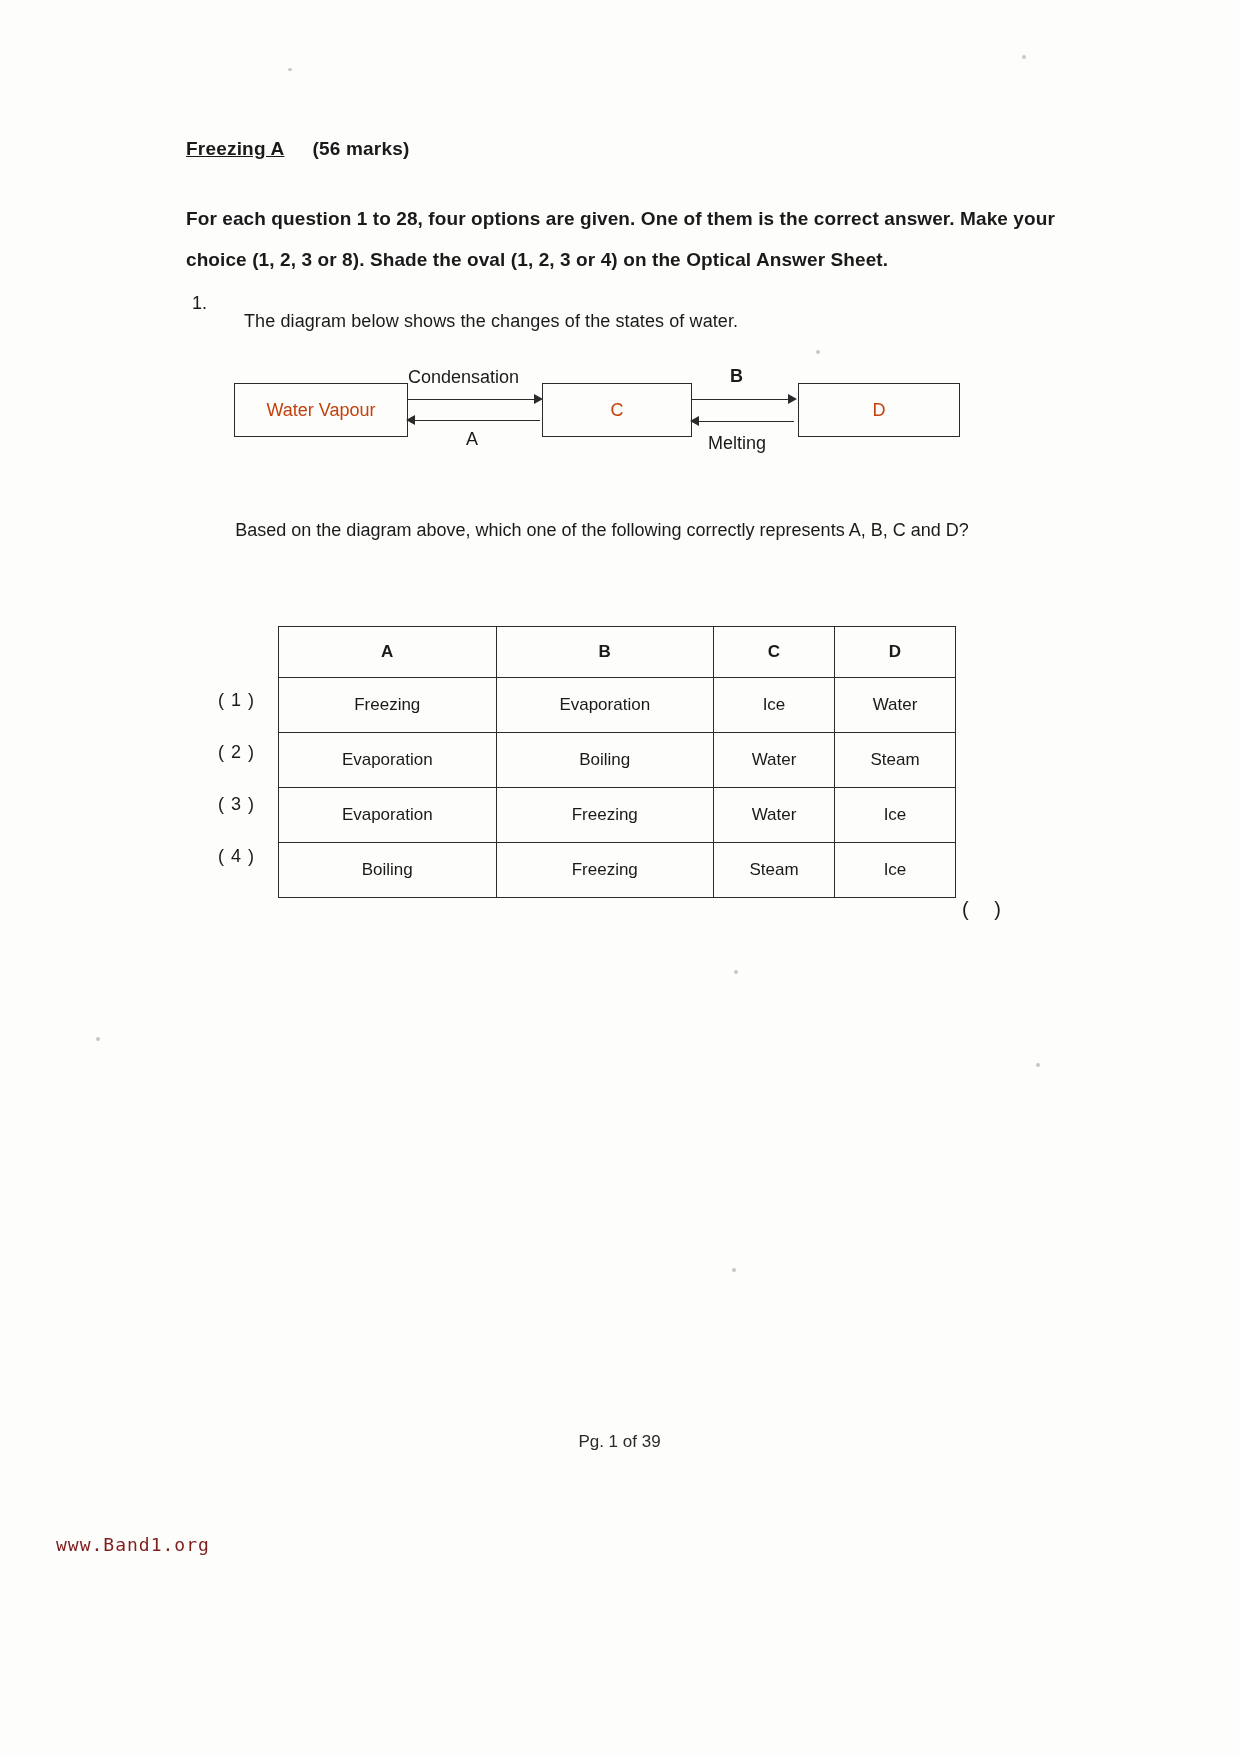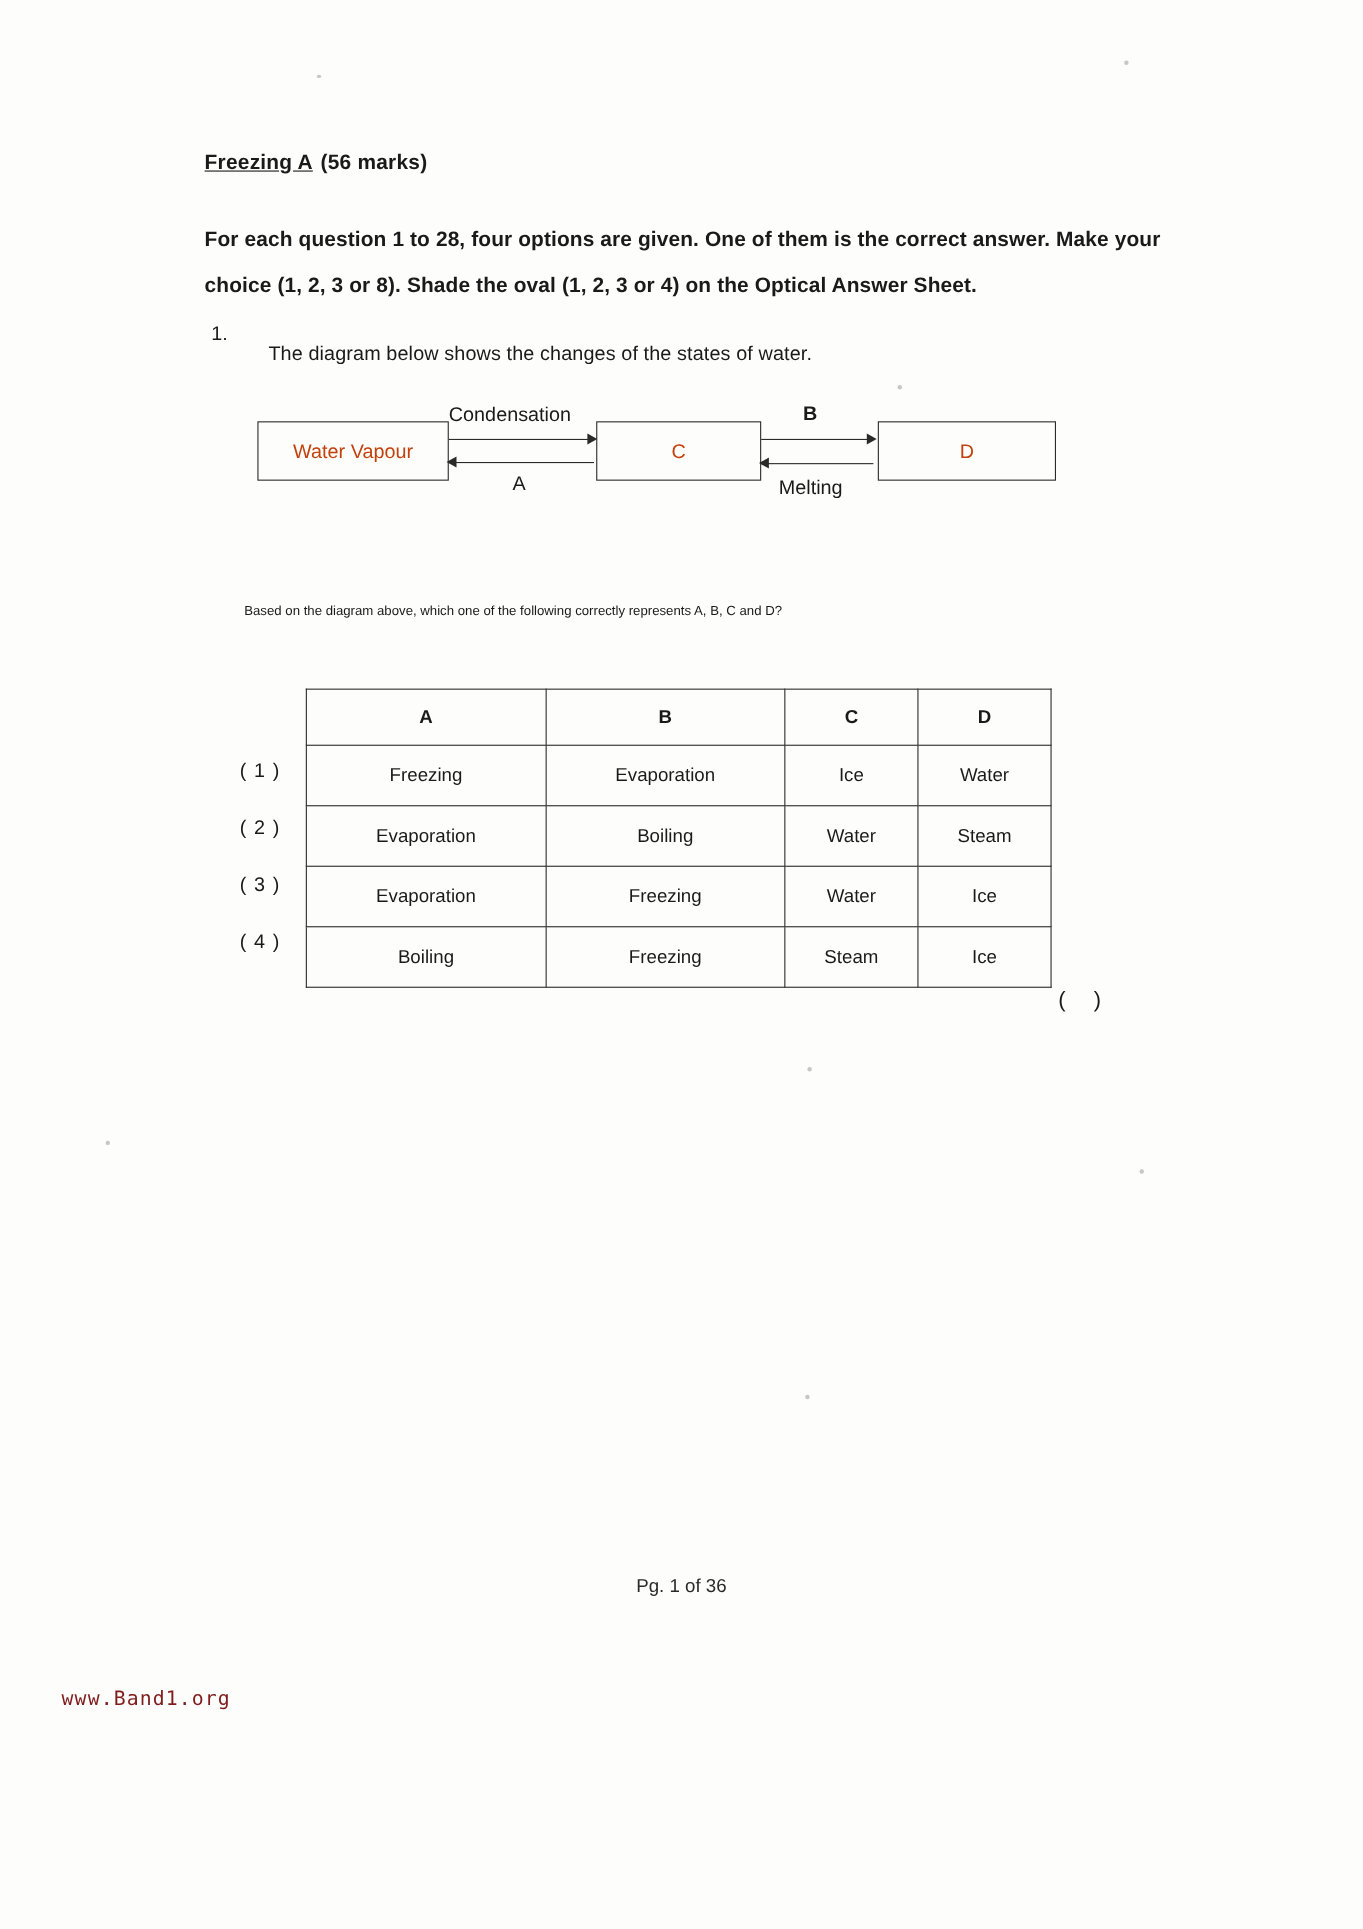--- a/index.html
+++ b/index.html
@@ -105,24 +105,25 @@
 
   .dlabel {
     position: absolute;
     font-size: 18px;
     white-space: nowrap;
   }
 
   .based-on {
     position: absolute;
     left: 222px;
-    top: 537px;
+    top: 512px;
     width: 760px;
-    font-size: 12px;
+    font-size: 18px;
     line-height: 36px;
+    text-align: center;
   }
 
   
   .opts {
     position: absolute;
     left: 218px;
     top: 690px;
     font-size: 18px;
   }
   .opt {
@@ -188,21 +189,21 @@
 
   <div class="speck" style="left:288px;top:68px;width:4px;height:3px;"></div>
   <div class="speck" style="left:1022px;top:55px;width:4px;height:4px;"></div>
   <div class="speck" style="left:816px;top:350px;width:4px;height:4px;"></div>
   <div class="speck" style="left:734px;top:970px;width:4px;height:4px;"></div>
   <div class="speck" style="left:1036px;top:1063px;width:4px;height:4px;"></div>
   <div class="speck" style="left:96px;top:1037px;width:4px;height:4px;"></div>
   <div class="speck" style="left:732px;top:1268px;width:4px;height:4px;"></div>
 
   <div class="section-head">
-    <span class="underline">Freezing A</span><span style="padding-left:7px;">(56 marks)</span>
+    <span class="underline">Freezing A</span><span style="padding-left:7px;margin-left:21px;">(56 marks)</span>
   </div>
 
   <div class="instructions">For each question 1 to 28, four options are given. One of them is the correct answer. Make your choice (1, 2, 3 or 8). Shade the oval (1, 2, 3 or 4) on the Optical Answer Sheet.</div>
 
   <div class="q-number">1.</div>
   <div class="q-text">The diagram below shows the changes of the states of water.</div>
 
   <div class="diagram">
 
     <div class="dbox" id="box-vapour">
@@ -274,16 +275,16 @@
         <td>Boiling</td>
         <td>Freezing</td>
         <td>Steam</td>
         <td>Ice</td>
       </tr>
     </tbody>
   </table>
 
   <div class="bracket-answer">(    )</div>
 
-  <div class="page-footer">Pg. 1 of 36</div>
+  <div class="page-footer">Pg. 1 of 39</div>
   <div class="site">www.Band1.org</div>
 
 </div>
 
 </body></html>

